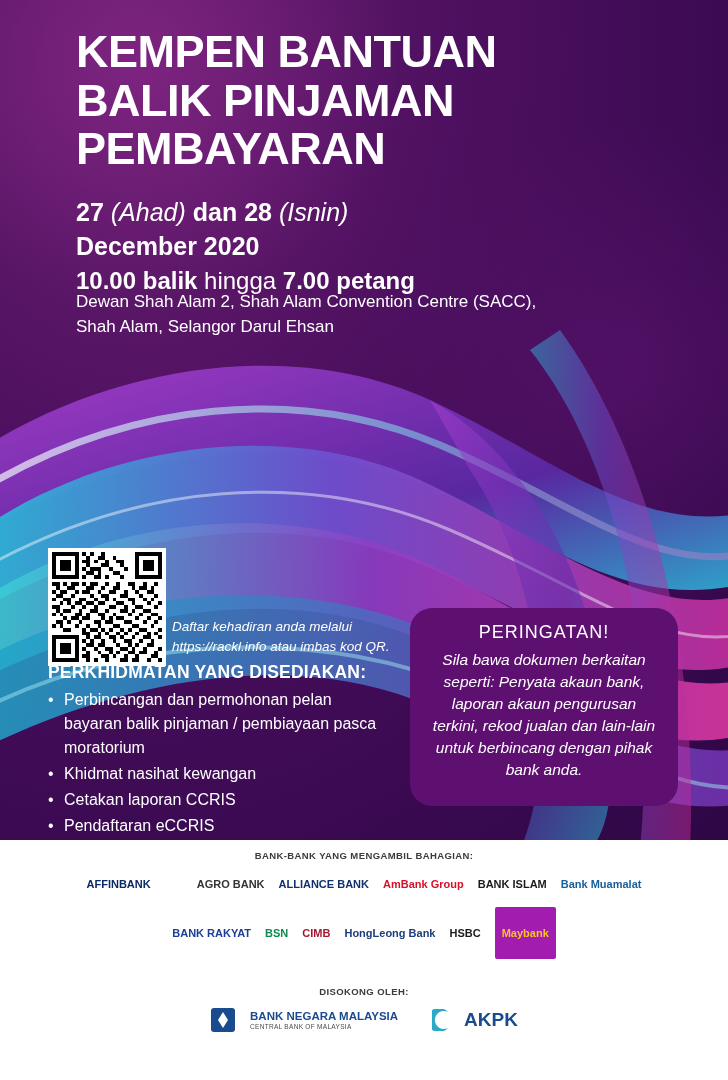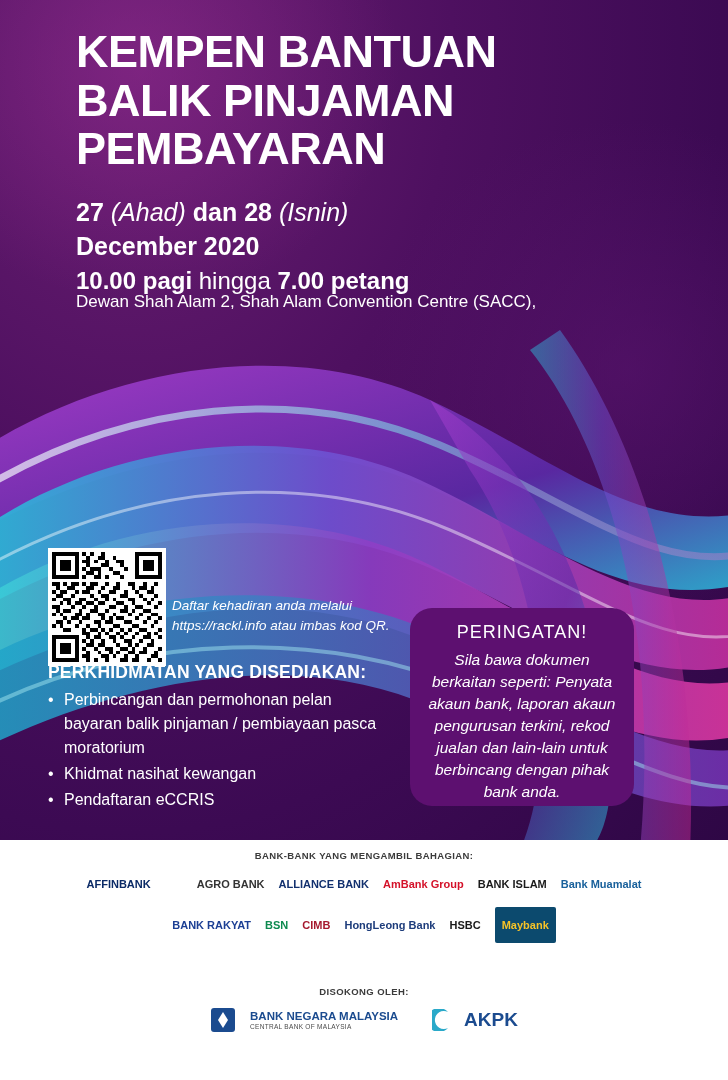--- a/index.html
+++ b/index.html
@@ -105,21 +105,21 @@
     top: 548px;
     width: 110px;
     height: 110px;
     background: #ffffff;
     padding: 4px;
   }
   .qr-canvas { width: 110px; height: 110px; display: block; }
   .qr-note {
     position: absolute;
     left: 172px;
-    top: 596px;
+    top: 617px;
     width: 230px;
     color: #ffffff;
     font-size: 13.5px;
     font-style: italic;
     line-height: 1.45;
   }
 
   
   .services-title {
     position: absolute;
@@ -151,21 +151,21 @@
     left: 0;
     top: 0;
   }
   .services ul { margin: 0; padding: 0; }
 
   
   .reminder {
     position: absolute;
     left: 410px;
     top: 608px;
-    width: 224px;
+    width: 268px;
     height: 198px;
     border-radius: 22px;
     background: #5d1070;
     color: #ffffff;
     text-align: center;
     padding: 14px 18px 0;
     box-sizing: border-box;
   }
   .reminder .rtitle {
     font-size: 18px;
@@ -315,28 +315,29 @@
 
     <div class="dateline">
       <div class="l1">
         <span>27</span>
         <span class="it">(Ahad)</span>
         <span>dan 28</span>
         <span class="it">(Isnin)</span>
       </div>
       <div class="l2">December 2020</div>
       <div class="l3">
-        <span>10.00 pagi</span>
+        <span>10.00 balik</span>
         <span class="thin">hingga</span>
         <span>7.00 petang</span>
       </div>
     </div>
 
     <div class="venue">
       <div>Dewan Shah Alam 2, Shah Alam Convention Centre (SACC),</div>
+      <div>Shah Alam, Selangor Darul Ehsan</div>
     </div>
 
     <div class="qr-block">
       <svg class="qr-canvas" viewBox="0 0 29 29" shape-rendering="crispEdges">
         <rect width="29" height="29" fill="#fff"></rect>
         <g fill="#000">
           <rect x="0" y="0" width="7" height="1"></rect>
             <rect x="0" y="6" width="7" height="1"></rect>
           <rect x="0" y="0" width="1" height="7"></rect>
             <rect x="6" y="0" width="1" height="7"></rect>
@@ -545,20 +546,21 @@
       </svg>
     </div>
 
     <div class="qr-note">Daftar kehadiran anda melalui https://rackl.info atau imbas kod QR.</div>
 
     <div class="services-title">PERKHIDMATAN YANG DISEDIAKAN:</div>
     <div class="services">
       <ul>
         <li>Perbincangan dan permohonan pelan bayaran balik pinjaman / pembiayaan pasca moratorium</li>
         <li>Khidmat nasihat kewangan</li>
+        <li>Cetakan laporan CCRIS</li>
         <li>Pendaftaran eCCRIS</li>
       </ul>
     </div>
 
     <div class="reminder">
       <div class="rtitle">PERINGATAN!</div>
       <div class="rbody">Sila bawa dokumen berkaitan seperti: Penyata akaun bank, laporan akaun pengurusan terkini, rekod jualan dan lain-lain untuk berbincang dengan pihak bank anda.</div>
     </div>
   </div>
 
@@ -573,21 +575,21 @@
       <div class="bank" style="color:#1a1a1a;">BANK ISLAM</div>
       <div class="bank" style="color:#18609b;">Bank Muamalat</div>
     </div>
 
     <div class="bank-row">
       <div class="bank" style="color:#1c3f94;">BANK RAKYAT</div>
       <div class="bank" style="color:#0d8a4f;">BSN</div>
       <div class="bank" style="color:#a5192e;">CIMB</div>
       <div class="bank" style="color:#1d3c7b;">HongLeong Bank</div>
       <div class="bank" style="color:#1a1a1a;">HSBC</div>
-      <div class="bank" style="color:#f7c327;background:#0c4a6e;padding:3px 7px;border-radius:2px;">Maybank</div>
+      <div class="bank" style="color:#f7c327;background:#a21caf;padding:11px 7px;border-radius:2px;">Maybank</div>
     </div>
 
   </div>
 
   <div class="support-wrap">
     <div class="support-title">DISOKONG OLEH:</div>
     <div class="support-row">
       <div class="bnm">
         <svg width="26" height="26" viewBox="0 0 26 26">
           <rect x="1" y="1" width="24" height="24" rx="3" fill="#1b4b8f"></rect>

